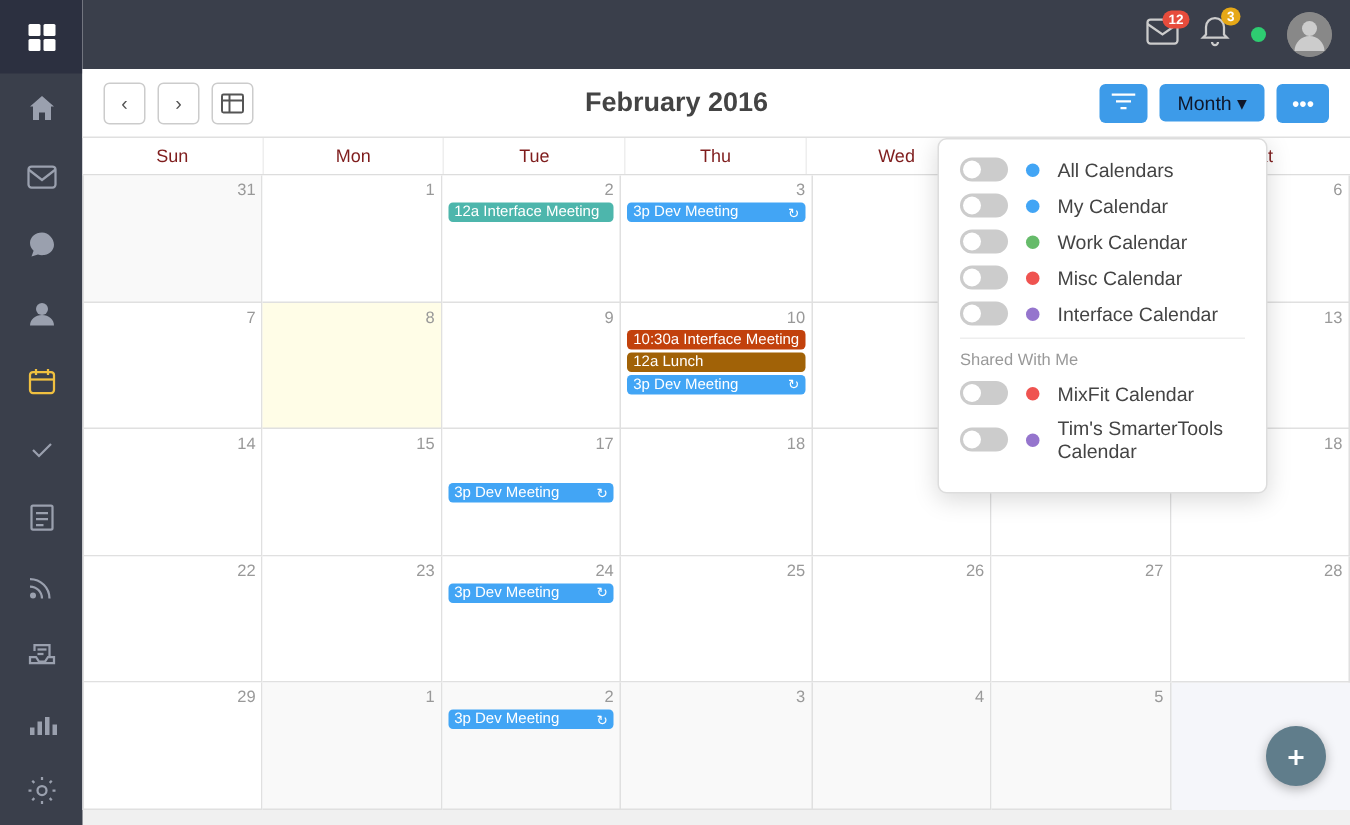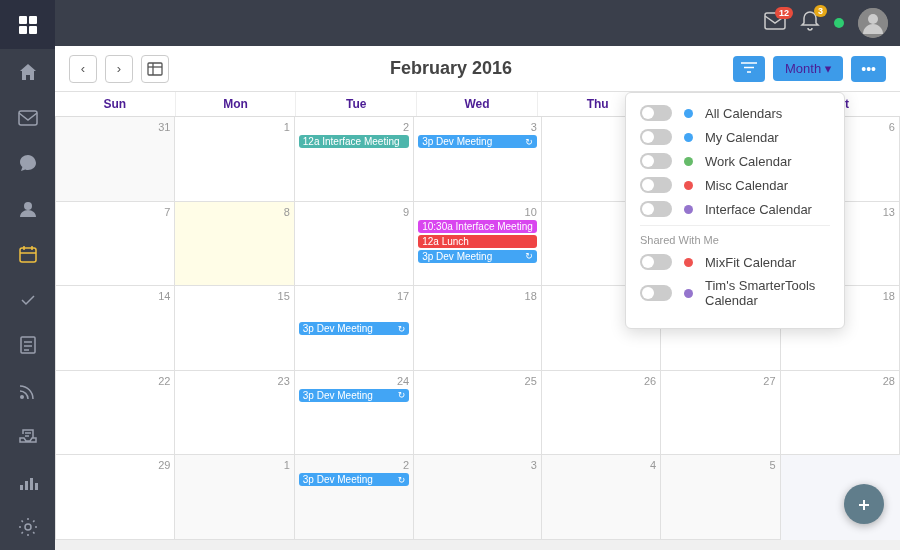--- a/index.html
+++ b/index.html
@@ -87,21 +87,21 @@
     }
     .cal-title {
       flex: 1;
       text-align: center;
       font-size: 18px;
       font-weight: 600;
       color: #444;
     }
     .month-btn {
       background: #3d9be9;
-      color: #4c1d95;
+      color: #0f172a;
       border: none;
       border-radius: 4px;
       padding: 5px 12px;
       font-size: 13px;
       cursor: pointer;
       display: flex; align-items: center; gap: 4px;
     }
     .more-btn {
       background: #3d9be9;
       color: white;
@@ -141,22 +141,22 @@
     .day-headers {
       display: grid;
       grid-template-columns: repeat(7, 1fr);
       background: white;
       border-bottom: 1px solid #ddd;
     }
     .day-header {
       text-align: center;
       padding: 5px 0;
       font-size: 12px;
-      color: #4c1d95;
-      font-weight: 700;
+      color: #7f1d1d;
+      font-weight: 400;
       border-right: 1px solid #eee;
     }
     .day-header:last-child { border-right: none; }
     .cal-grid {
       flex: 1;
       display: grid;
       grid-template-columns: repeat(7, 1fr);
       grid-template-rows: repeat(5, 1fr);
       border-left: 1px solid #e0e0e0;
     }
@@ -185,22 +185,22 @@
       color: white;
       white-space: nowrap;
       overflow: hidden;
       text-overflow: ellipsis;
       display: flex;
       align-items: center;
       gap: 3px;
     }
     .event.teal { background: #4db6ac; }
     .event.blue { background: #42a5f5; }
-    .event.orange { background: #d946ef; }
-    .event.red { background: #ef4444; }
+    .event.orange { background: #c2410c; }
+    .event.red { background: #a16207; }
     .event.allday { background: #29b6f6; }
     .event-refresh { font-size: 9px; margin-left: auto; }
 
     
     .dropdown-panel {
       position: absolute;
       top: 0px;
       right: 55px;
       background: white;
       border: 1px solid #ddd;
@@ -382,22 +382,22 @@
     </button>
     <button class="more-btn">•••</button>
   </div>
 
   <div class="calendar-area">
 
     <div class="day-headers">
       <div class="day-header">Sun</div>
       <div class="day-header">Mon</div>
       <div class="day-header">Tue</div>
+      <div class="day-header">Thu</div>
       <div class="day-header">Wed</div>
-      <div class="day-header">Thu</div>
       <div class="day-header">Fri</div>
       <div class="day-header">Sat</div>
     </div>
 
     <div class="cal-grid">
 
       <div class="cal-cell other-month">
           <div class="cell-date">31</div>
         </div>
       <div class="cal-cell">

